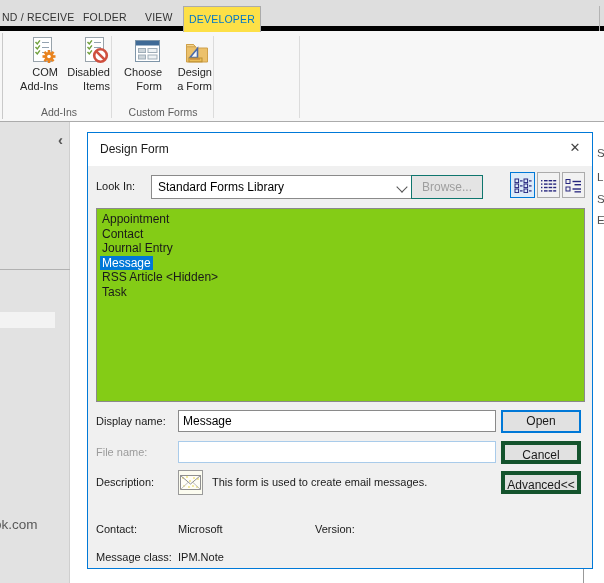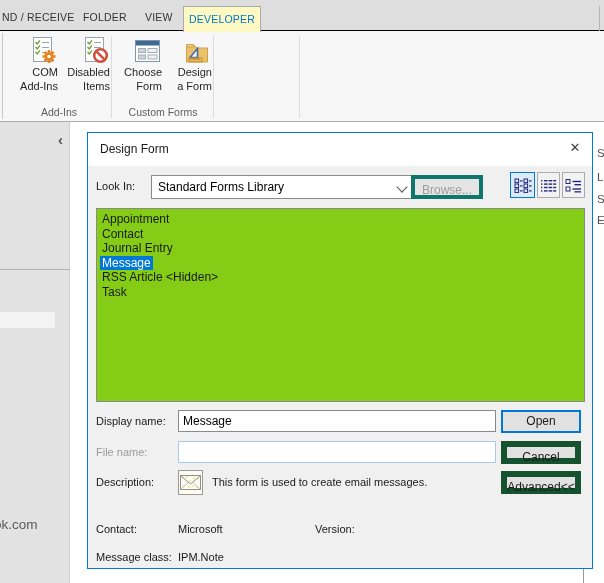--- a/index.html
+++ b/index.html
@@ -4,24 +4,24 @@
 <style>
   * { box-sizing: border-box; margin: 0; padding: 0; }
   html,body { width:604px; height:583px; }
   body {
     position: relative; overflow: hidden; background:#fff;
     font-family: "Liberation Sans", sans-serif; color:#1a1a1a;
   }
   .abs { position:absolute; }
 
   
-  .tabstrip { left:0; top:0; width:604px; height:31px; background:#dedede; border-bottom:1px solid #000000; z-index:0; }
+  .tabstrip { left:0; top:0; width:604px; height:31px; background:#dedede; border-bottom:5px solid #000000; z-index:0; }
   .tab { position:absolute; top:11px; font-size:10.5px; letter-spacing:.2px; color:#333; white-space:nowrap; }
   .tab-active {
-    left:183px; top:6px; width:78px; height:26px; background:#fef9c3;
+    left:183px; top:6px; width:78px; height:26px; background:#fde047;
     border:1px solid #ababab; border-bottom:none; z-index:2;
     font-size:10.5px; letter-spacing:.2px; color:#0077c8; text-align:center; line-height:25px;
   }
   .winedge { left:599px; top:6px; width:1px; height:25px; background:#b4b4b4; }
 
   
   .ribbon { left:0; top:31px; width:604px; height:91px; background:#f7f7f7; border-bottom:1px solid #ababab; z-index:0; }
   .ribbon-left-edge { left:2px; top:33px; width:1px; height:86px; background:#c9c9c9; }
   .rbtn { position:absolute; top:34px; height:66px; text-align:right; cursor:default; }
   .ricon { height:32px; padding-top:2px; }
@@ -43,34 +43,34 @@
   .dlg-titlebar { left:88px; top:133px; width:504px; height:33px; background:#fff; z-index:2; }
   .dlg-title { left:100px; top:142px; font-size:12px; color:#1a1a1a; z-index:3; }
   .dlg-close { left:563px; top:138px; width:24px; height:20px; font-size:13px; color:#444; text-align:center; line-height:20px; z-index:3; cursor:default; }
   .lbl { position:absolute; font-size:11px; color:#1a1a1a; z-index:2; white-space:nowrap; }
   .lbl-dis { color:#9b9b9b; }
 
   .dd { left:151px; top:175px; width:264px; height:24px; background:#fff; border:1px solid #8a8a8a; z-index:2; }
   .ddv { position:absolute; left:6px; top:4px; font-size:12px; color:#000; white-space:nowrap; }
   .ddchev { position:absolute; right:8px; top:7px; width:8px; height:8px; border-right:1.6px solid #555; border-bottom:1.6px solid #555; transform:rotate(45deg); }
 
-  .btn-dis { left:411px; top:175px; width:72px; height:24px; background:#e4e4e4; border:4px solid #0f766e; color:#9e9e9e; font-size:12px; text-align:center; line-height:22px; z-index:2; }
+  .btn-dis { left:411px; top:175px; width:72px; height:24px; background:#e4e4e4; border:1px solid #0f766e; color:#9e9e9e; font-size:12px; text-align:center; line-height:22px; z-index:2; }
 
   .vbtn { position:absolute; top:172px; height:26px; background:#f2f2f2; border:1px solid #ababab; display:flex; align-items:center; justify-content:center; z-index:2; }
   .vbtn.sel { background:#dcebf9; border-color:#0078d7; }
 
   .listbox { left:96px; top:208px; width:489px; height:194px; background:#84cc16; border:1px solid #8a8a8a; z-index:2; padding-top:3px; overflow:hidden; }
   .li { height:14.5px; line-height:14.2px; padding-left:3px; font-size:12px; white-space:pre; }
   .li span { display:inline-block; padding:0 2px; }
   .li.sel span { background:#0078d7; color:#fff; }
 
   .fld { position:absolute; border:1px solid #8a8a8a; background:#fff; font-size:12px; padding:0 4px; font-family:inherit; color:#000; z-index:2; outline:none; }
   .fld-file { border:1px solid #a9cbea; }
 
-  .pbtn { position:absolute; left:501px; width:80px; height:23px; background:#e1e1e1; border:6px solid #14532d; font-size:12px; color:#1a1a1a; text-align:center; line-height:21px; z-index:2; cursor:default; }
+  .pbtn { position:absolute; left:501px; width:80px; height:23px; background:#e1e1e1; border:4px solid #14532d; font-size:12px; color:#1a1a1a; text-align:center; line-height:21px; z-index:2; cursor:default; }
   .pbtn-default { border:2px solid #0078d7; line-height:19px; }
 
   .env { left:178px; top:470px; width:25px; height:25px; z-index:2; }
 </style>
 </head>
 <body>
 
 <div class="abs tabstrip">
   <span class="tab" style="left:2px">ND / RECEIVE</span>
   <span class="tab" style="left:83px">FOLDER</span>

